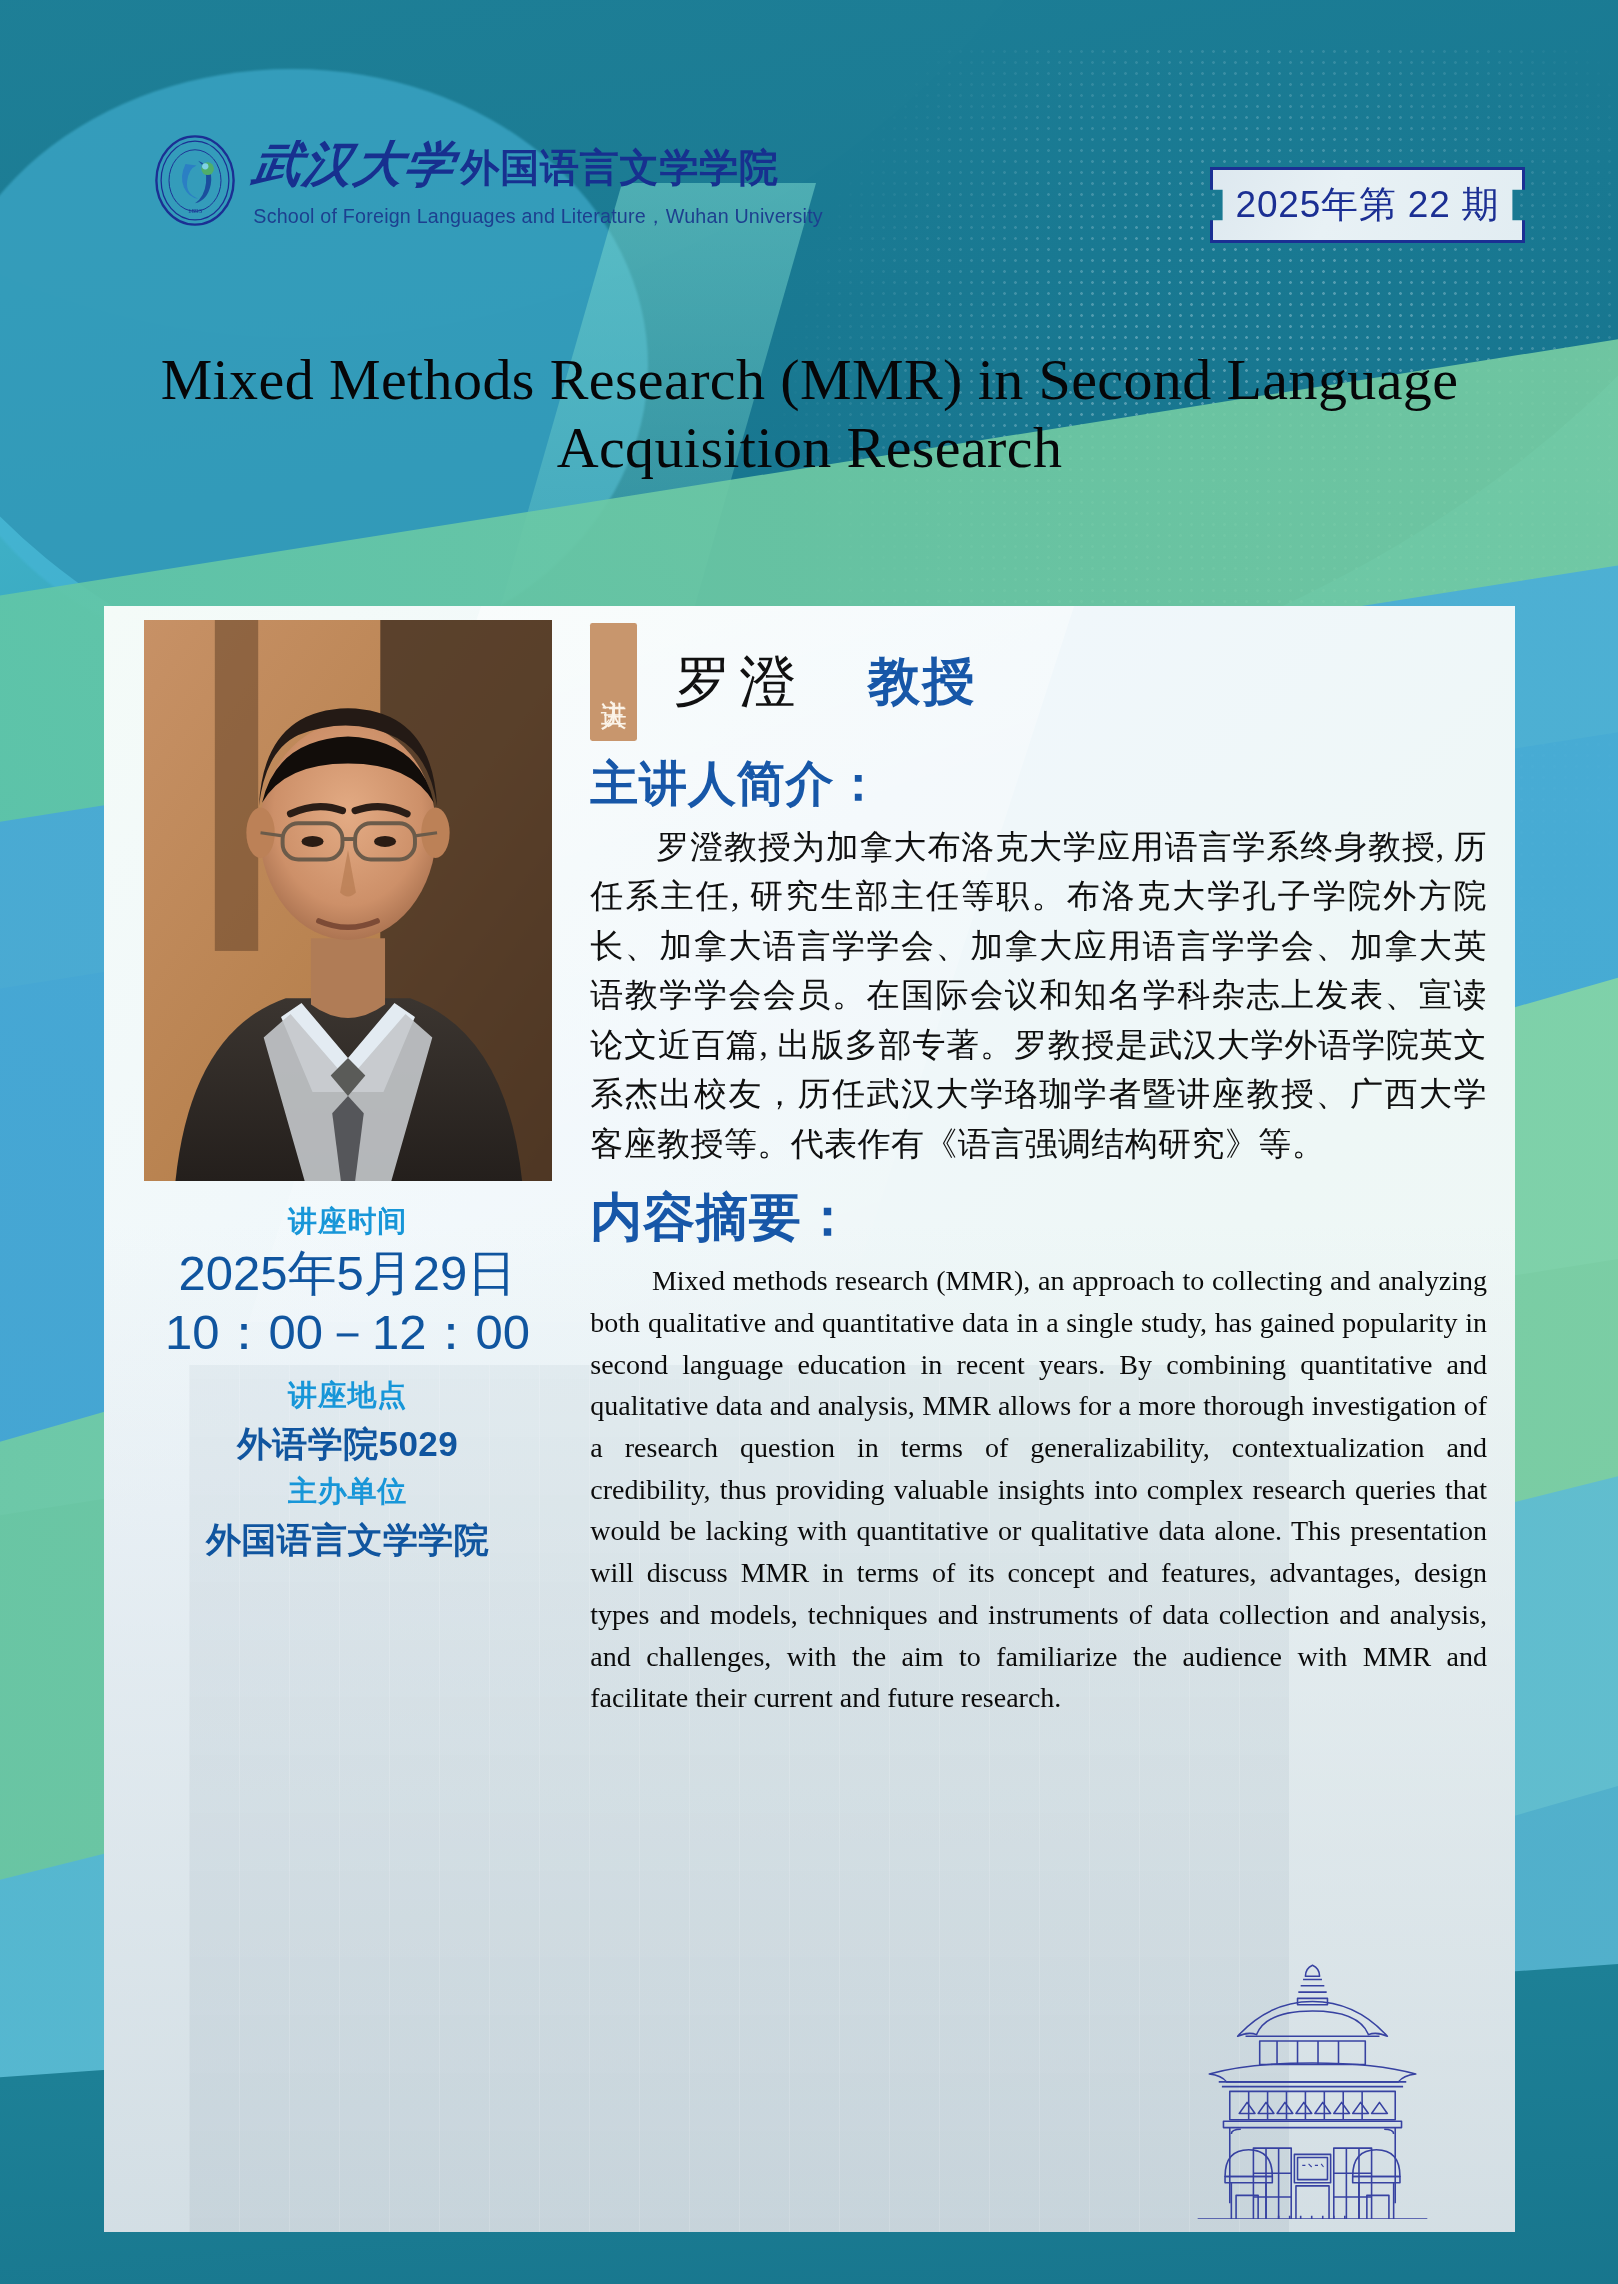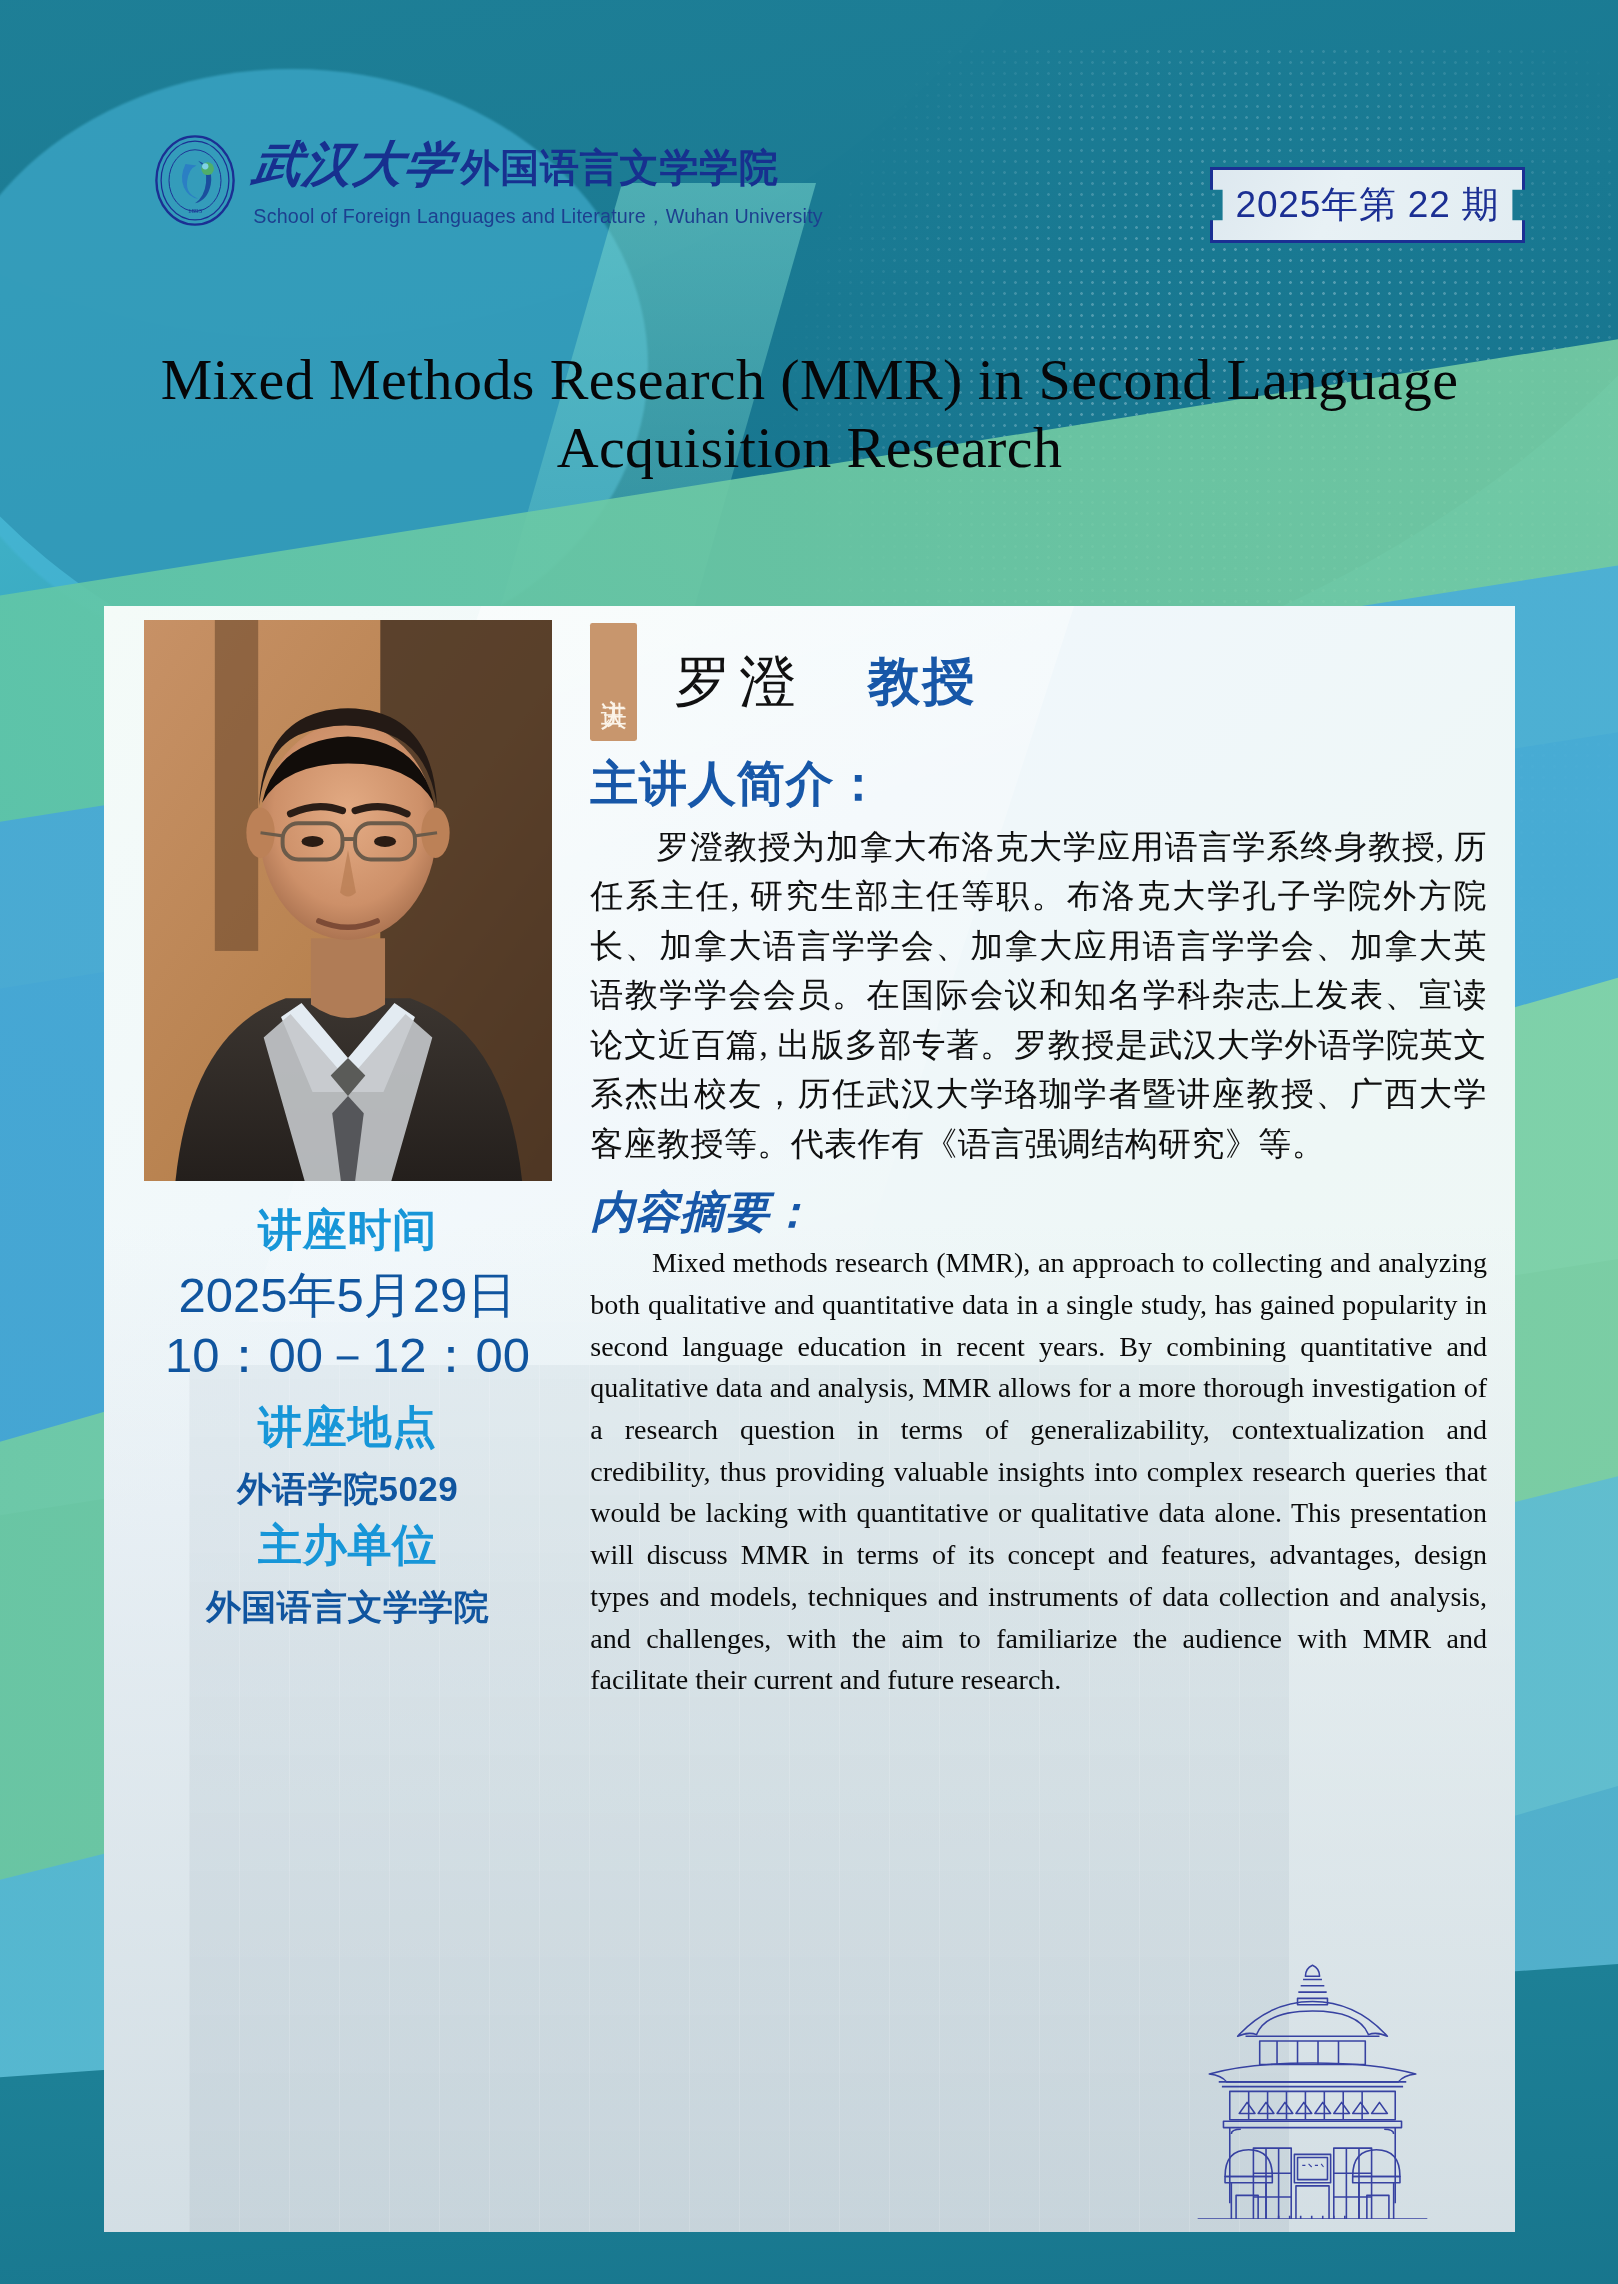--- a/index.html
+++ b/index.html
@@ -141,21 +141,21 @@
 
   
   .col-left{position:relative;width:480px;flex:0 0 480px;padding:14px 19px 0 26px;z-index:3;}
   .portrait{
     width:408px;height:561px;object-fit:cover;display:block;margin:0 auto;
     border:0;
     background:#8a6a52;
   }
   .meta{margin-top:19px;text-align:center;}
   .meta-label{
-    font-size:44px;color:#1796d8;font-weight:700;letter-spacing:0.8px;line-height:1.5;font-family:Liberation Mono, monospace;
+    font-size:29px;color:#1796d8;font-weight:700;letter-spacing:0.8px;line-height:1.5;
   }
   .meta-date{
     font-size:49px;color:#10559f;font-weight:400;line-height:1.22;letter-spacing:0px;
   }
   .meta-time{
     font-size:49px;color:#10559f;font-weight:400;line-height:1.22;
   }
   .meta-value{
     font-size:35px;color:#10559f;font-weight:700;line-height:1.5;letter-spacing:0.4px;
   }
@@ -181,21 +181,21 @@
   .sec-heading{
     font-size:48px;color:#1757a8;font-weight:700;letter-spacing:0.8px;margin:7.9px 0 6.3px 0;
   }
   .bio-text{
     font-family:"Liberation Serif", serif;
     font-size:33px;line-height:1.5;color:#101010;
     text-align:justify;text-indent:2em;letter-spacing:0.4px;
     margin-bottom:3.1px;
   }
   .abs-heading{
-    font-size:44px;color:#1757a8;font-weight:700;letter-spacing:0.8px;margin:14px 0 0 0;font-style:italic;
+    font-size:52px;color:#1757a8;font-weight:700;letter-spacing:0.8px;margin:14px 0 7px 0;
   }
   .abs-text{
     font-family:"Liberation Serif", serif;
     font-size:28px;line-height:1.49;color:#0b0b0b;
     text-align:justify;text-indent:2.2em;
   }
 
   
   .building{
     position:absolute;right:33px;bottom:12.6px;width:339px;height:260px;z-index:4;opacity:.95;

